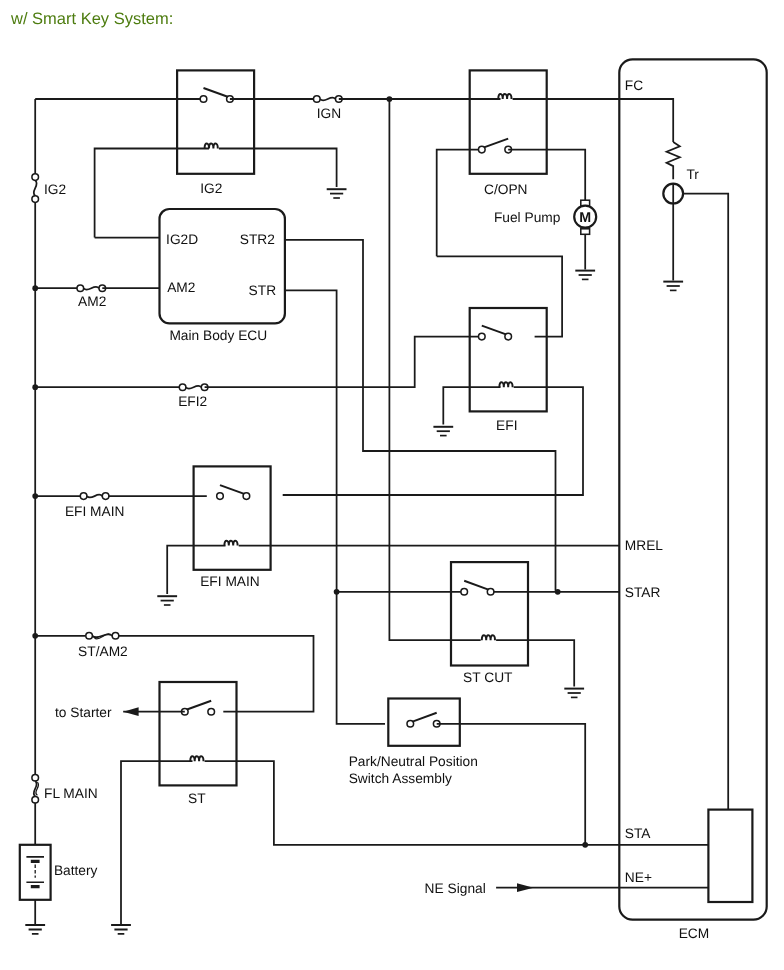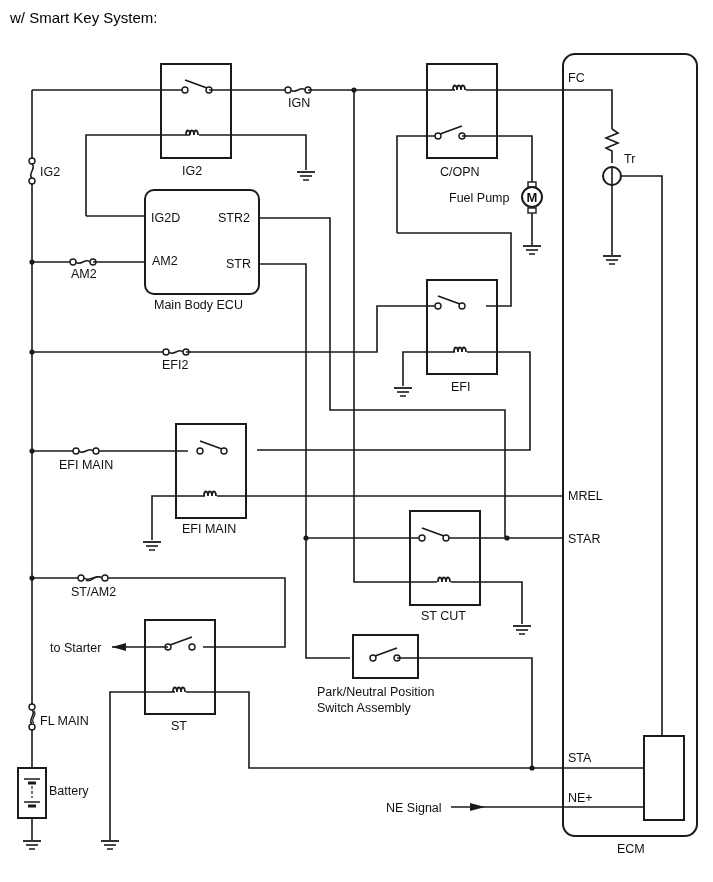--- a/index.html
+++ b/index.html
@@ -1,17 +1,17 @@
 <!DOCTYPE html>
 <html><head>
 <meta charset="utf-8">
 <style>
   html, body { margin:0; padding:0; background:#ffffff; }
   body { width:713px; height:882px; position:relative; overflow:hidden; font-family:"Liberation Sans", sans-serif; }
-  #title { position:absolute; left:10px; top:9px; font-size:15px; color:#000000;text-align:center; }
+  #title { position:absolute; left:10px; top:9px; font-size:15px; color:#4d7c0f;text-align:center; }
   svg { position:absolute; left:0; top:0; }
   .w { stroke:#1a1a1a; stroke-width:1.6; fill:none; }
   .box { stroke:#1a1a1a; stroke-width:2; fill:none; }
   .lbl { font-family:"Liberation Sans", sans-serif; font-size:12.5px; fill:#111; }
   .dot { fill:#1a1a1a; }
   .term { fill:#fff; stroke:#1a1a1a; stroke-width:1.4; }
 </style>
 </head>
 <body>
 

